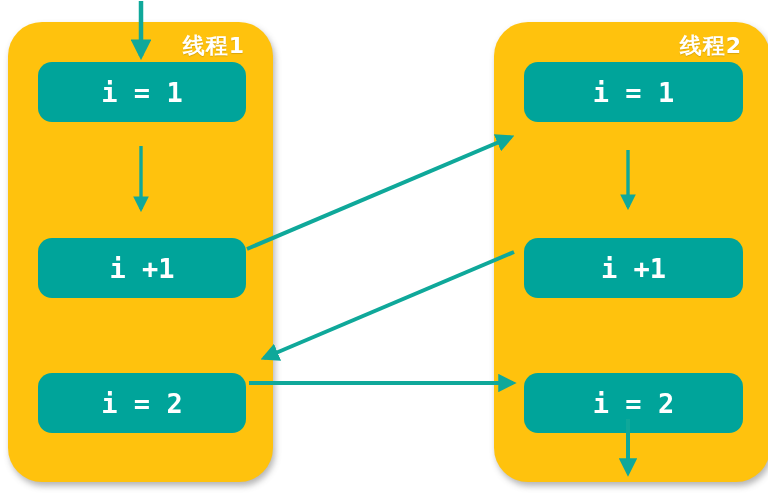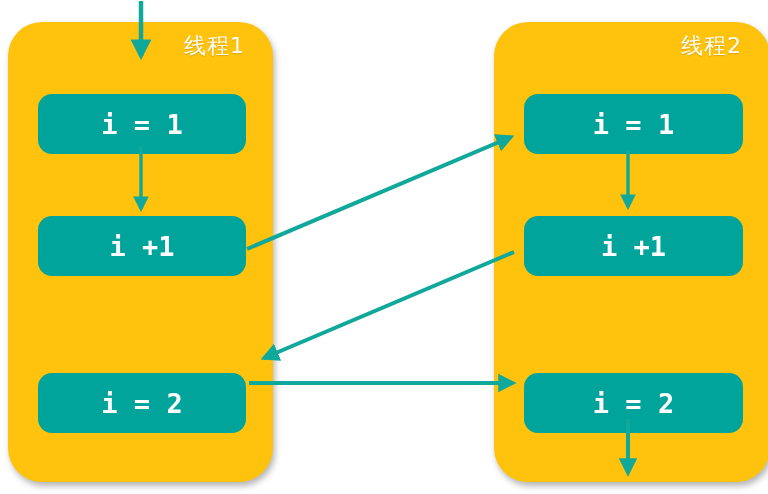--- a/index.html
+++ b/index.html
@@ -29,42 +29,42 @@
     box-shadow: 2px 4px 6px rgba(90, 90, 90, 0.45);
   }
   .panel-left  { left: 8px;   width: 265px; }
   .panel-right { left: 494px; width: 276px; }
   .panel-label {
     position: absolute;
     top: 9px;
     right: 28px;
     color: var(--text);
     font-size: 22px;
-    font-weight: normal;
+    font-weight: bold;
     letter-spacing: 1px;
     text-shadow: 0 1px 1px rgba(0,0,0,0.15);
   }
   .step {
     position: absolute;
     left: 30px;
     right: 27px;
     height: 60px;
     background: var(--step-box);
     border-radius: 14px;
     display: flex;
     align-items: center;
     justify-content: center;
     color: var(--text);
     font-family: "DejaVu Sans Mono", "Liberation Mono", monospace;
     font-size: 27px;
     font-weight: bold;
     letter-spacing: 0px;
   }
-  .step-1 { top: 72px; text-align: center; }
-  .step-2 { top: 194px; }
+  .step-1 { top: 40px; text-align: center; }
+  .step-2 { top: 216px; }
   .step-3 { top: 351px; }
   svg.arrows {
     position: absolute;
     top: 0; left: 0;
     width: 768px;
     height: 494px;
     color: var(--arrow);
     pointer-events: none;
   }
   svg.arrows line { stroke: currentColor; }

